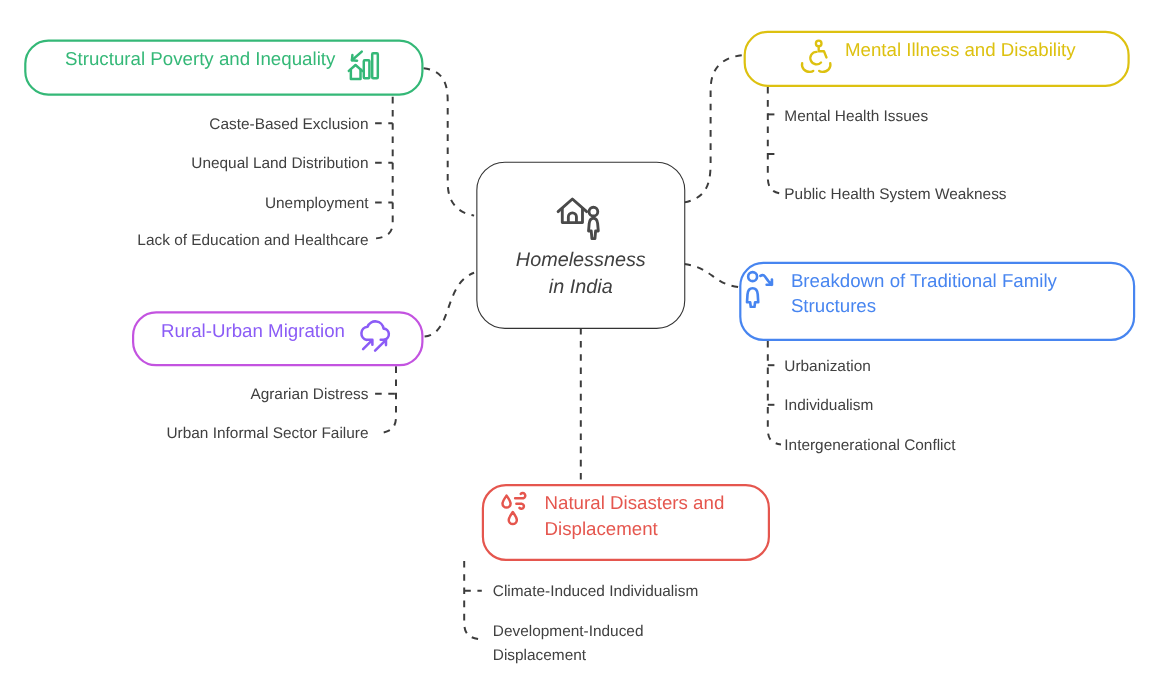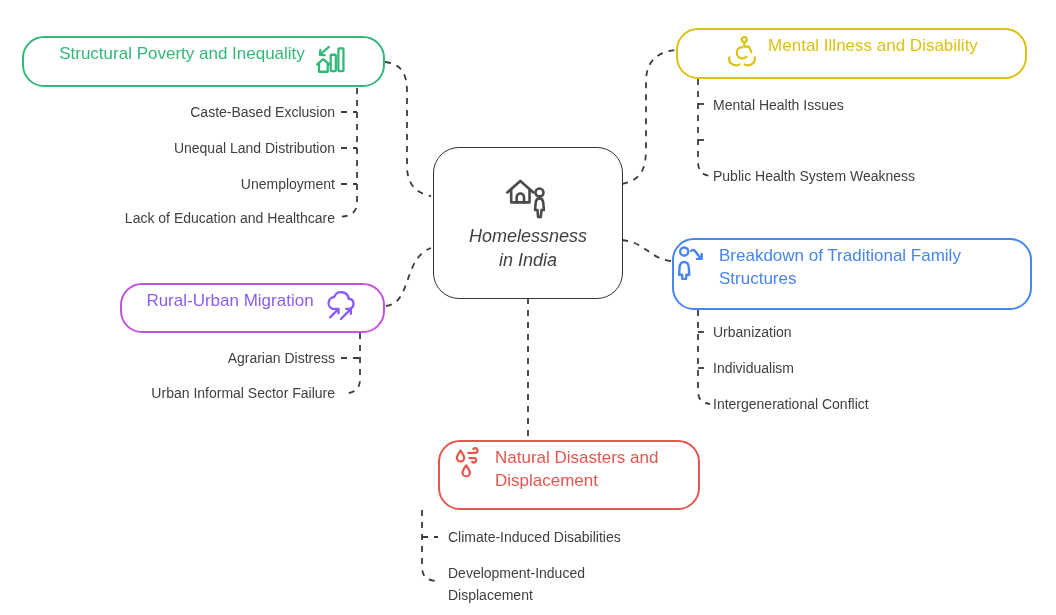--- a/index.html
+++ b/index.html
@@ -144,16 +144,16 @@
     <span class="bicon">
       <svg class="ico" width="34" height="36" viewBox="0 0 24 24" fill="none" stroke="currentColor" stroke-width="1.6" stroke-linecap="round" stroke-linejoin="round">
         <path d="M6 2.5 C4.4 4.8 3.4 6.2 3.4 7.6 a2.6 2.6 0 0 0 5.2 0 C8.6 6.2 7.6 4.8 6 2.5 z"></path>
         <path d="M10 13 C8.4 15.3 7.4 16.7 7.4 18.1 a2.6 2.6 0 0 0 5.2 0 C12.6 16.7 11.6 15.3 10 13 z"></path>
         <path d="M11.5 4.2 h5.3 a1.7 1.7 0 1 0 -1.7 -2.8"></path>
         <path d="M12.3 7.8 h3.6 a1.6 1.6 0 1 1 -1.6 2.6"></path>
       </svg>
     </span>
     <span style="white-space:normal;max-width:200px">Natural Disasters and Displacement</span>
   </div>
-  <div class="leaf" style="left:448px;top:526px">Climate-Induced Disabilities</div>
+  <div class="leaf" style="left:448px;top:526px">Climate-Induced Individualism</div>
   <div class="leaf wrap" style="left:448px;top:562px;width:215px">Development-Induced Displacement</div>
 
 </div>
 
 </body></html>

